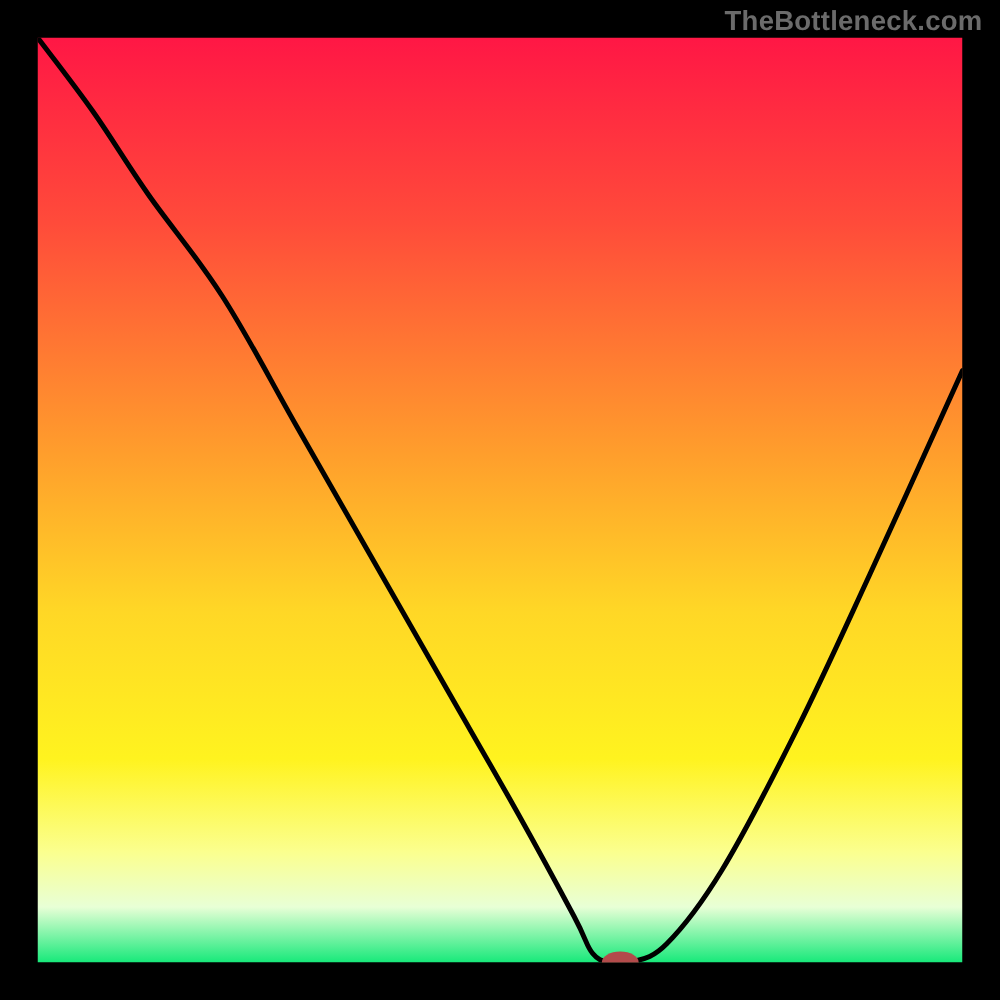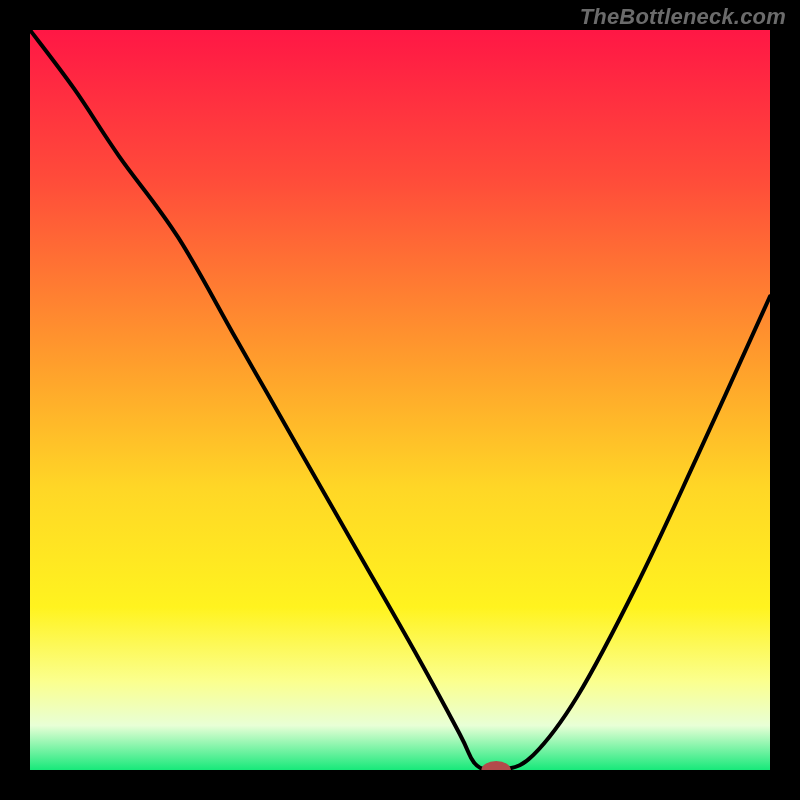--- a/index.html
+++ b/index.html
@@ -18,21 +18,20 @@
   }
   .watermark {
     position: absolute;
     top: 4px;
     right: 14px;
     font-size: 22px;
     font-weight: 600;
     color: #6b6b6b;
     letter-spacing: 0.2px;
     z-index: 5;
-    font-style: italic;
   }
   svg {
     display: block;
   }
 </style>
 </head>
 <body>
 
 <div class="wrap">
   <div class="watermark">TheBottleneck.com</div>

